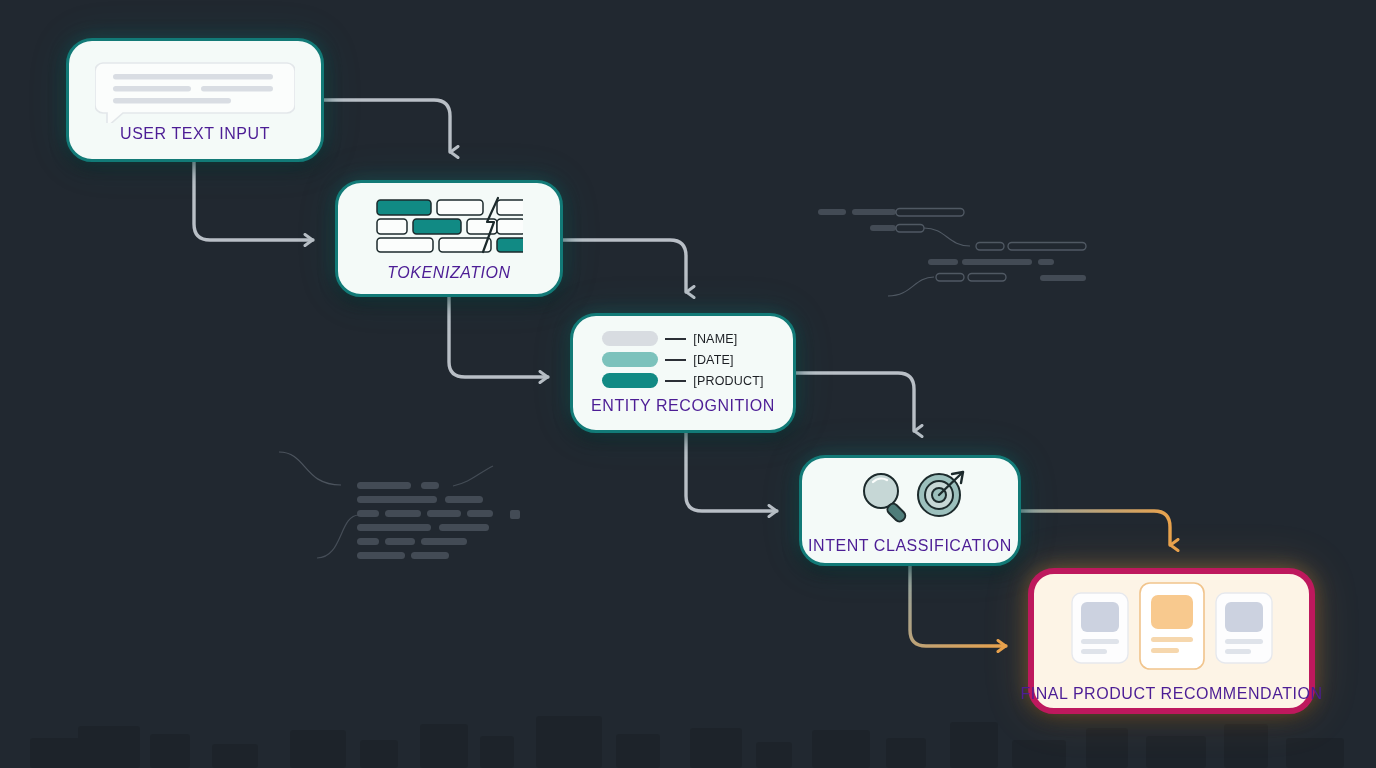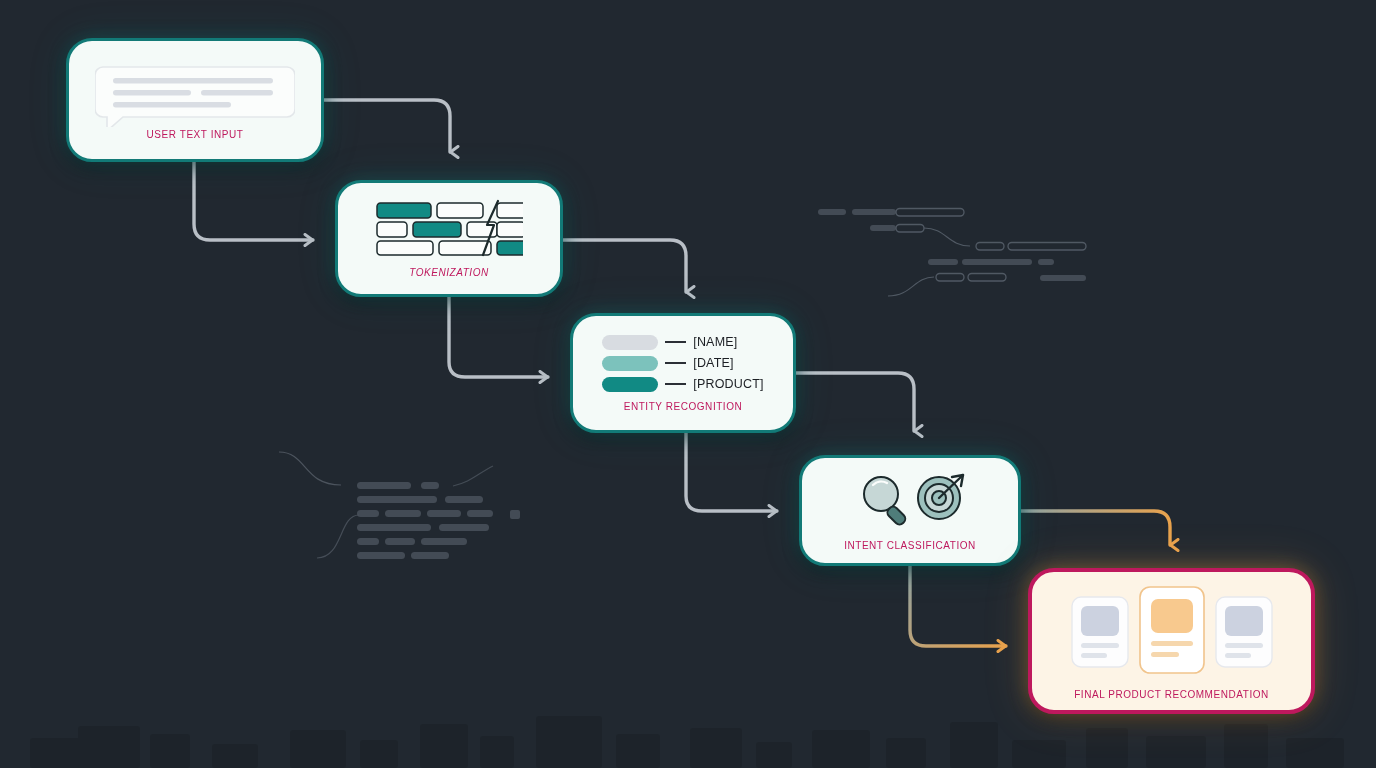--- a/index.html
+++ b/index.html
@@ -32,27 +32,27 @@
     align-items: center; justify-content: center;
   }
   .node.teal {
     background: #f4faf8;
     border: 3px solid #127a77;
     box-shadow: 0 0 18px rgba(20,140,135,.30), 0 0 40px rgba(20,140,135,.14),
                 0 6px 16px rgba(0,0,0,.45);
   }
   .node.orange {
     background: #fdf4e6;
-    border: 4px solid #be185d;
+    border: 6px solid #be185d;
     box-shadow: 0 0 20px rgba(232,162,77,.38), 0 0 46px rgba(232,162,77,.18),
                 0 6px 16px rgba(0,0,0,.45);
   }
   .node-label {
-    color: #be185d;
-    font-size: 10px;
+    color: #4c1d95;
+    font-size: 16px;
     letter-spacing: .55px;
     white-space: nowrap;
     text-align: right;
   }
 
   
   #node-input   { left: 66px;   top: 38px;  width: 258px; height: 124px; }
   #node-token   { left: 335px;  top: 180px; width: 228px; height: 117px; font-style: italic; }
   #node-entity  { left: 570px;  top: 313px; width: 226px; height: 120px; }
   #node-intent  { left: 799px;  top: 455px; width: 222px; height: 111px; }

